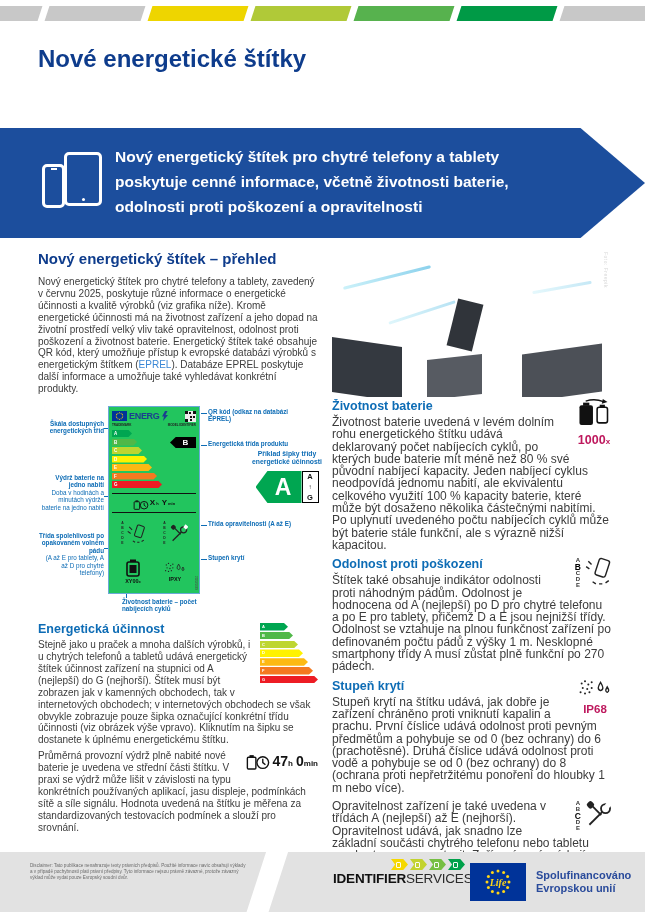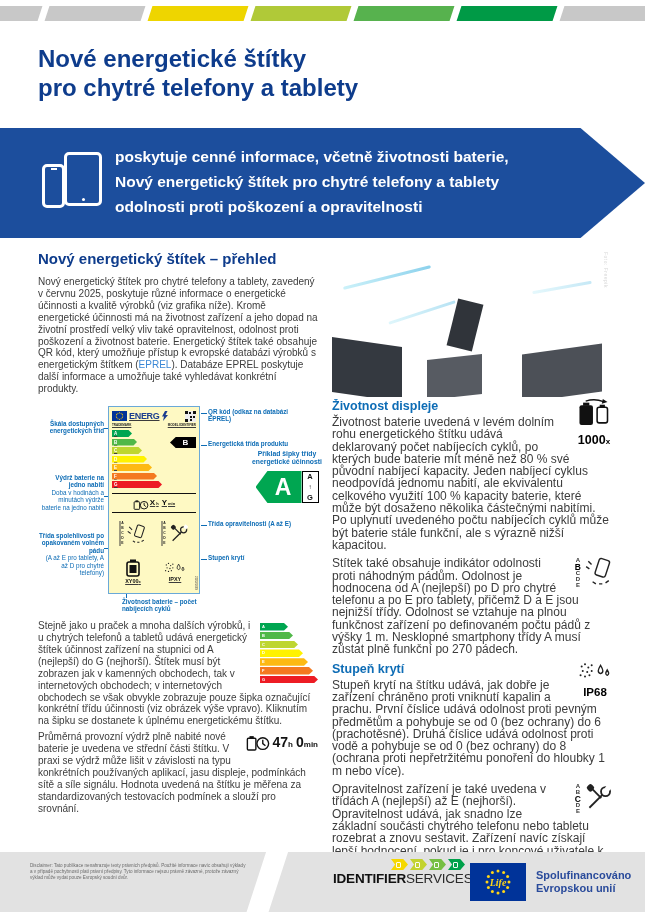--- a/index.html
+++ b/index.html
@@ -33,21 +33,21 @@
   .link { color:#3a87d6; text-decoration:none; }
   
   .figure { position:relative; width:292px; height:216px; margin-top:9px; }
   .fl { position:absolute; width:66px; text-align:right; font-size:6.3px; line-height:7.4px; font-weight:bold; color:#0d6cb5; }
   .fl .nrm { font-weight:normal; }
   .fr { position:absolute; left:170px; width:92px; font-size:6.3px; line-height:7.4px; font-weight:bold; color:#0d6cb5; }
   .fcap { position:absolute; left:84px; top:194px; width:100px; font-size:6.3px; line-height:7.4px; font-weight:bold; color:#0d6cb5; }
   .conn { position:absolute; height:1px; background:#0d6cb5; }
   .connv { position:absolute; width:1px; background:#0d6cb5; }
   
-  .lbl { position:absolute; left:70px; top:2px; width:92px; height:188px; background:#fef9c3; border:1px solid #6aa9d8; padding:3px;text-decoration:underline; }
+  .lbl { position:absolute; left:70px; top:2px; width:92px; height:188px; background:#22c55e; border:1px solid #6aa9d8; padding:3px; }
   .lbl-top { display:flex; align-items:center; gap:2px; height:12px; }
   .lbl-brand { font-size:9px; font-weight:800; color:#1b3e8f; letter-spacing:-0.3px; }
   .lbl-qr { margin-left:auto; }
   .lbl-ids { display:flex; justify-content:space-between; font-size:3px; color:#222; margin-top:1px; font-weight:bold; }
   .lbl-bars { position:relative; margin-top:3px; height:61px; }
   .bar { height:7px; margin-bottom:1.5px; color:#fff; font-size:4.5px; font-weight:bold; line-height:7px; padding-left:2px;
     clip-path:polygon(0 0, calc(100% - 3.5px) 0, 100% 50%, calc(100% - 3.5px) 100%, 0 100%); }
   .prod-arrow { position:absolute; top:7px; right:0; width:26px; height:11px; background:#000; color:#fff; font-weight:bold; font-size:8px;
     line-height:11px; text-align:center; padding-left:5px; clip-path:polygon(22% 0,100% 0,100% 100%,22% 100%,0 50%); }
   .lbl-hr { border-top:1.2px solid #111; margin:2px 0; }
@@ -70,21 +70,21 @@
   .ex-scale { width:17px; border:1.5px solid #000; background:#fff; display:flex; flex-direction:column; justify-content:space-between;
     align-items:center; padding:1px 0; font-size:7.5px; font-weight:bold; color:#111; line-height:1; }
   .ex-scale .ar { font-size:6.5px; }
   
   .mini-scale { float:right; width:58px; margin:3px 0 4px 8px; }
   .mini-bar { height:7.5px; margin-bottom:1.3px; color:#fff; font-size:4px; font-weight:bold; line-height:7.5px; padding-left:2px;
     clip-path:polygon(0 0, calc(100% - 4px) 0, 100% 50%, calc(100% - 4px) 100%, 0 100%); }
   .runtime-icon { float:right; margin:3px 0 4px 10px; display:flex; align-items:baseline; color:#111; }
   .ri-big { font-size:14px; font-weight:800; }
   .ri-sm { font-size:8px; font-weight:bold; }
-  .float-icon { float:right; text-align:center; margin:0 0 4px 10px; color:#000000; }
+  .float-icon { float:right; text-align:center; margin:0 0 4px 10px; color:#be185d; }
   .cyc-val { font-size:12.5px; font-weight:800; }
   .cyc-x { font-size:8px; font-weight:bold; }
   .cls-icon { float:right; display:flex; gap:3px; margin:0 0 4px 10px; align-items:flex-start; }
   .cls-col { display:flex; flex-direction:column; align-items:center; font-size:6px; line-height:6.3px; font-weight:bold; color:#333; }
   .cls-col .hl { font-size:8.5px; font-weight:800; color:#000; }
   .ip-badge { font-size:11.5px; font-weight:800; }
   
   .photo { position:relative; width:280px; height:151px; overflow:hidden; border-radius:1px;
     background:
       radial-gradient(90px 130px at 62% 55%, #93a4ae 0%, #7b8b98 45%, rgba(60,75,92,0) 75%),
@@ -118,31 +118,30 @@
     <div class="stripe" style="width: 96px; background: rgb(200, 200, 200);"></div>
     <div class="stripe" style="width: 96px; background: rgb(238, 213, 0);"></div>
     <div class="stripe" style="width: 96px; background: rgb(176, 201, 56);"></div>
     <div class="stripe" style="width: 96px; background: rgb(87, 178, 78);"></div>
     <div class="stripe" style="width: 96px; background: rgb(0, 154, 70);"></div>
     <div class="stripe" style="width: 120px; background: rgb(200, 200, 200);"></div>
   </div>
 
   <div class="h1">
     <span>Nové energetické štítky</span><br>
-    <span>pro chytré telefony a tablety</span>
   </div>
 
   <div class="banner">
     <div class="devices">
       <div class="tablet"></div>
       <div class="phone"></div>
     </div>
     <div class="banner-text">
+      <span style="display:block">Nový energetický štítek pro chytré telefony a tablety</span>
       <span style="display:block">poskytuje cenné informace, včetně životnosti baterie,</span>
-      <span style="display:block">Nový energetický štítek pro chytré telefony a tablety</span>
       <span style="display:block">odolnosti proti poškození a opravitelnosti</span>
     </div>
   </div>
 
   <div class="col-left">
     <div class="h2">Nový energetický štítek – přehled</div>
     <p class="body"><span>Nový energetický štítek pro chytré telefony a tablety, zavedený v červnu 2025, poskytuje různé informace o energetické účinnosti a kvalitě výrobků (viz grafika níže). Kromě energetické účinnosti má na životnost zařízení a jeho dopad na životní prostředí velký vliv také opravitelnost, odolnost proti poškození a životnost baterie. Energetický štítek také obsahuje QR kód, který umožňuje přístup k evropské databázi výrobků s energetickým štítkem (</span><a href="#" class="link">EPREL</a><span>). Databáze EPREL poskytuje další informace a umožňuje také vyhledávat konkrétní produkty.</span></p>
 
     <div class="figure">
 
@@ -314,20 +313,21 @@
     <div style="overflow:hidden">
       <div class="mini-scale">
         <div class="mini-bar" style="width: 28px; background: rgb(0, 166, 81);"><span>A</span></div>
         <div class="mini-bar" style="width: 33px; background: rgb(80, 184, 72);"><span>B</span></div>
         <div class="mini-bar" style="width: 38px; background: rgb(190, 214, 48);"><span>C</span></div>
         <div class="mini-bar" style="width: 43px; background: rgb(255, 242, 0);"><span>D</span></div>
         <div class="mini-bar" style="width: 48px; background: rgb(253, 185, 19);"><span>E</span></div>
         <div class="mini-bar" style="width: 53px; background: rgb(244, 121, 32);"><span>F</span></div>
         <div class="mini-bar" style="width: 58px; background: rgb(237, 28, 36);"><span>G</span></div>
       </div>
+      <div class="h3" style="margin-top:2px">Energetická účinnost</div>
       <p class="body">Stejně jako u praček a mnoha dalších výrobků, i u chytrých telefonů a tabletů udává energetický štítek účinnost zařízení na stupnici od A (nejlepší) do G (nejhorší). Štítek musí být zobrazen jak v kamenných obchodech, tak v internetových obchodech; v internetových obchodech se však obvykle zobrazuje pouze šipka označující konkrétní třídu účinnosti (viz obrázek výše vpravo). Kliknutím na šipku se dostanete k úplnému energetickému štítku.</p>
     </div>
 
     <div style="overflow:hidden; margin-top:4px">
       <div class="runtime-icon">
         <svg width="24" height="17" viewBox="0 0 22 16" style="align-self:center;margin-right:3px">
             <g fill="none" stroke="#111" stroke-width="1.3">
               <rect x="1" y="4" width="8" height="11" rx="1"></rect>
               <rect x="3" y="2" width="4" height="2" fill="#111" stroke="none"></rect>
               <circle cx="15.5" cy="9" r="5.5"></circle>
@@ -360,41 +360,42 @@
         <svg width="36" height="27" viewBox="0 0 34 26">
             <rect x="3" y="6" width="13" height="19" rx="2" fill="#111"></rect>
             <rect x="6.5" y="3.5" width="6" height="3" fill="#111"></rect>
             <rect x="20" y="8" width="10" height="15" rx="2" fill="none" stroke="#111" stroke-width="1.5"></rect>
             <rect x="22.5" y="5.5" width="5" height="2.5" fill="#111"></rect>
             <path d="M9 2 A15 8 0 0 1 26 2.5" fill="none" stroke="#111" stroke-width="1.3"></path>
             <polygon points="25.5,0 30,3 24.5,4.5" fill="#111"></polygon>
           </svg>
         <div><span class="cyc-val">1000</span><span class="cyc-x">x</span></div>
       </div>
-      <div class="h3" style="margin-top:0">Životnost displeje</div>
+      <div class="h3" style="margin-top:0">Životnost baterie</div>
       <p class="body-r">Životnost baterie uvedená v levém dolním rohu energetického štítku udává deklarovaný počet nabíjecích cyklů, po kterých bude baterie mít méně než 80 % své původní nabíjecí kapacity. Jeden nabíjecí cyklus neodpovídá jednomu nabití, ale ekvivalentu celkového využití 100 % kapacity baterie, které může být dosaženo několika částečnými nabitími. Po uplynutí uvedeného počtu nabíjecích cyklů může být baterie stále funkční, ale s výrazně nižší kapacitou.</p>
     </div>
 
     <div style="overflow:hidden; margin-top:6px">
       <div class="cls-icon">
         <div class="cls-col">
           <span>A</span>
           <span class="hl">B</span>
           <span>C</span>
           <span>D</span>
           <span>E</span>
         </div>
         <svg width="28" height="28" viewBox="0 0 26 26">
             <g fill="none" stroke="#222" stroke-width="1.3">
               <rect x="12" y="2" width="10" height="16" rx="2" transform="rotate(18 17 10)"></rect>
               <path d="M4 4 l3 3 M2 9 l3 2"></path>
               <path d="M8 23 l3 2 M14 25 l3 0 M20 24 l3 -2"></path>
             </g>
           </svg>
       </div>
+      <div class="h3" style="margin-top:0">Odolnost proti poškození</div>
       <p class="body-r">Štítek také obsahuje indikátor odolnosti proti náhodným pádům. Odolnost je hodnocena od A (nejlepší) po D pro chytré telefonu a po E pro tablety, přičemž D a E jsou nejnižší třídy. Odolnost se vztahuje na plnou funkčnost zařízení po definovaném počtu pádů z výšky 1 m. Nesklopné smartphony třídy A musí zůstat plně funkční po 270 pádech.</p>
     </div>
 
     <div style="overflow:hidden; margin-top:6px">
       <div class="float-icon">
         <svg width="34" height="20" viewBox="0 0 30 18">
             <g fill="#222">
               <circle cx="3" cy="4" r=".9"></circle>
               <circle cx="6" cy="2" r=".9"></circle>
               <circle cx="9" cy="5" r=".9"></circle>

